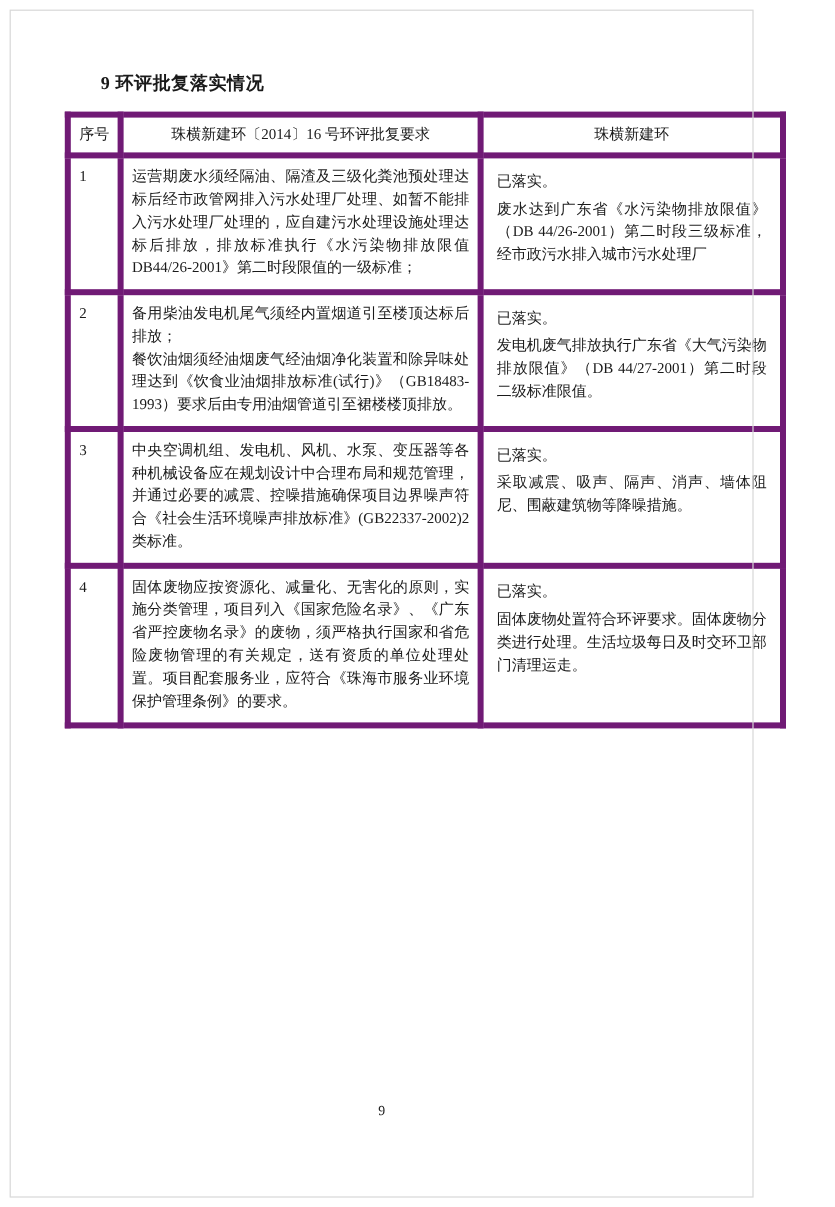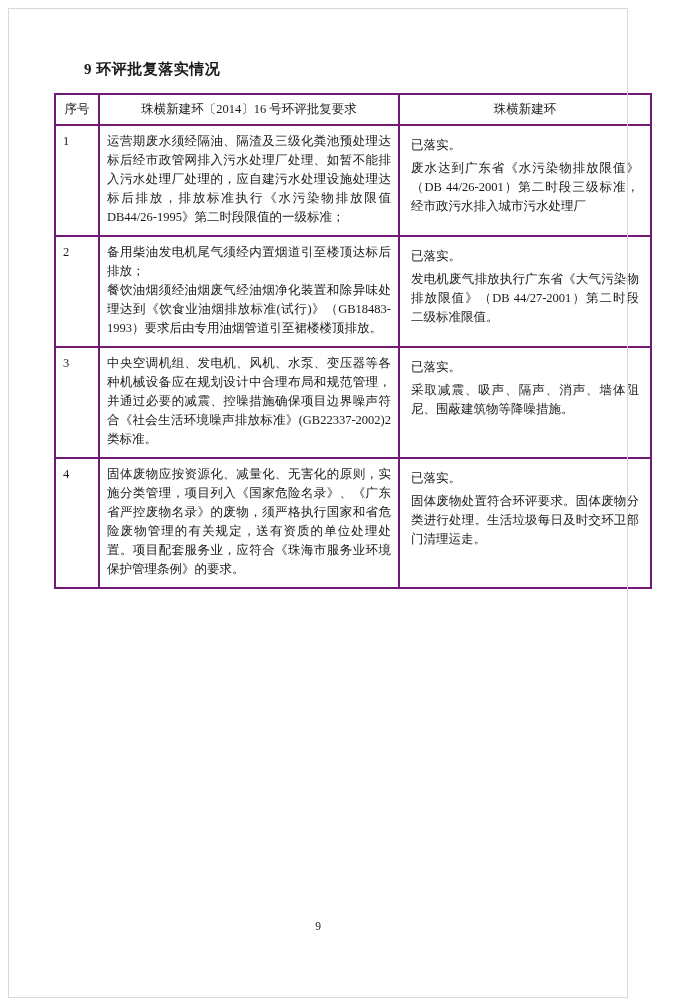--- a/index.html
+++ b/index.html
@@ -39,21 +39,21 @@
     margin: 0 0 14px 32px;
     letter-spacing: 0.5px;
   }
   table.report {
     border-collapse: collapse;
     width: 596px;
     margin-left: 2px;
     table-layout: fixed;
   }
   table.report td, table.report th {
-    border: 2px solid #701a75;
+    border: 5px solid #701a75;
     vertical-align: top;
     padding: 6px 7px 8px 7px;
     font-size: 12.5px;
     line-height: 1.52;
     text-align: justify;
     text-justify: inter-ideograph;
   }
   table.report thead th {
     text-align: center;
     vertical-align: middle;
@@ -103,21 +103,21 @@
     <thead>
       <tr>
         <th>序号</th>
         <th>珠横新建环〔2014〕16 号环评批复要求</th>
         <th>珠横新建环</th>
       </tr>
     </thead>
     <tbody>
       <tr>
         <td class="no">1</td>
-        <td class="req">运营期废水须经隔油、隔渣及三级化粪池预处理达标后经市政管网排入污水处理厂处理、如暂不能排入污水处理厂处理的，应自建污水处理设施处理达标后排放，排放标准执行《水污染物排放限值 DB44/26-1995》第二时段限值的一级标准；</td>
+        <td class="req">运营期废水须经隔油、隔渣及三级化粪池预处理达标后经市政管网排入污水处理厂处理、如暂不能排入污水处理厂处理的，应自建污水处理设施处理达标后排放，排放标准执行《水污染物排放限值 DB44/26-2001》第二时段限值的一级标准；</td>
         <td class="act">
           <p class="pline">已落实。</p>
           <p class="pline">废水达到广东省《水污染物排放限值》（DB 44/26-2001）第二时段三级标准，经市政污水排入城市污水处理厂</p>
         </td>
       </tr>
       <tr>
         <td class="no">2</td>
         <td class="req" style="white-space:pre-wrap;">备用柴油发电机尾气须经内置烟道引至楼顶达标后排放；
 餐饮油烟须经油烟废气经油烟净化装置和除异味处理达到《饮食业油烟排放标准(试行)》（GB18483-1993）要求后由专用油烟管道引至裙楼楼顶排放。</td>
         <td class="act">

